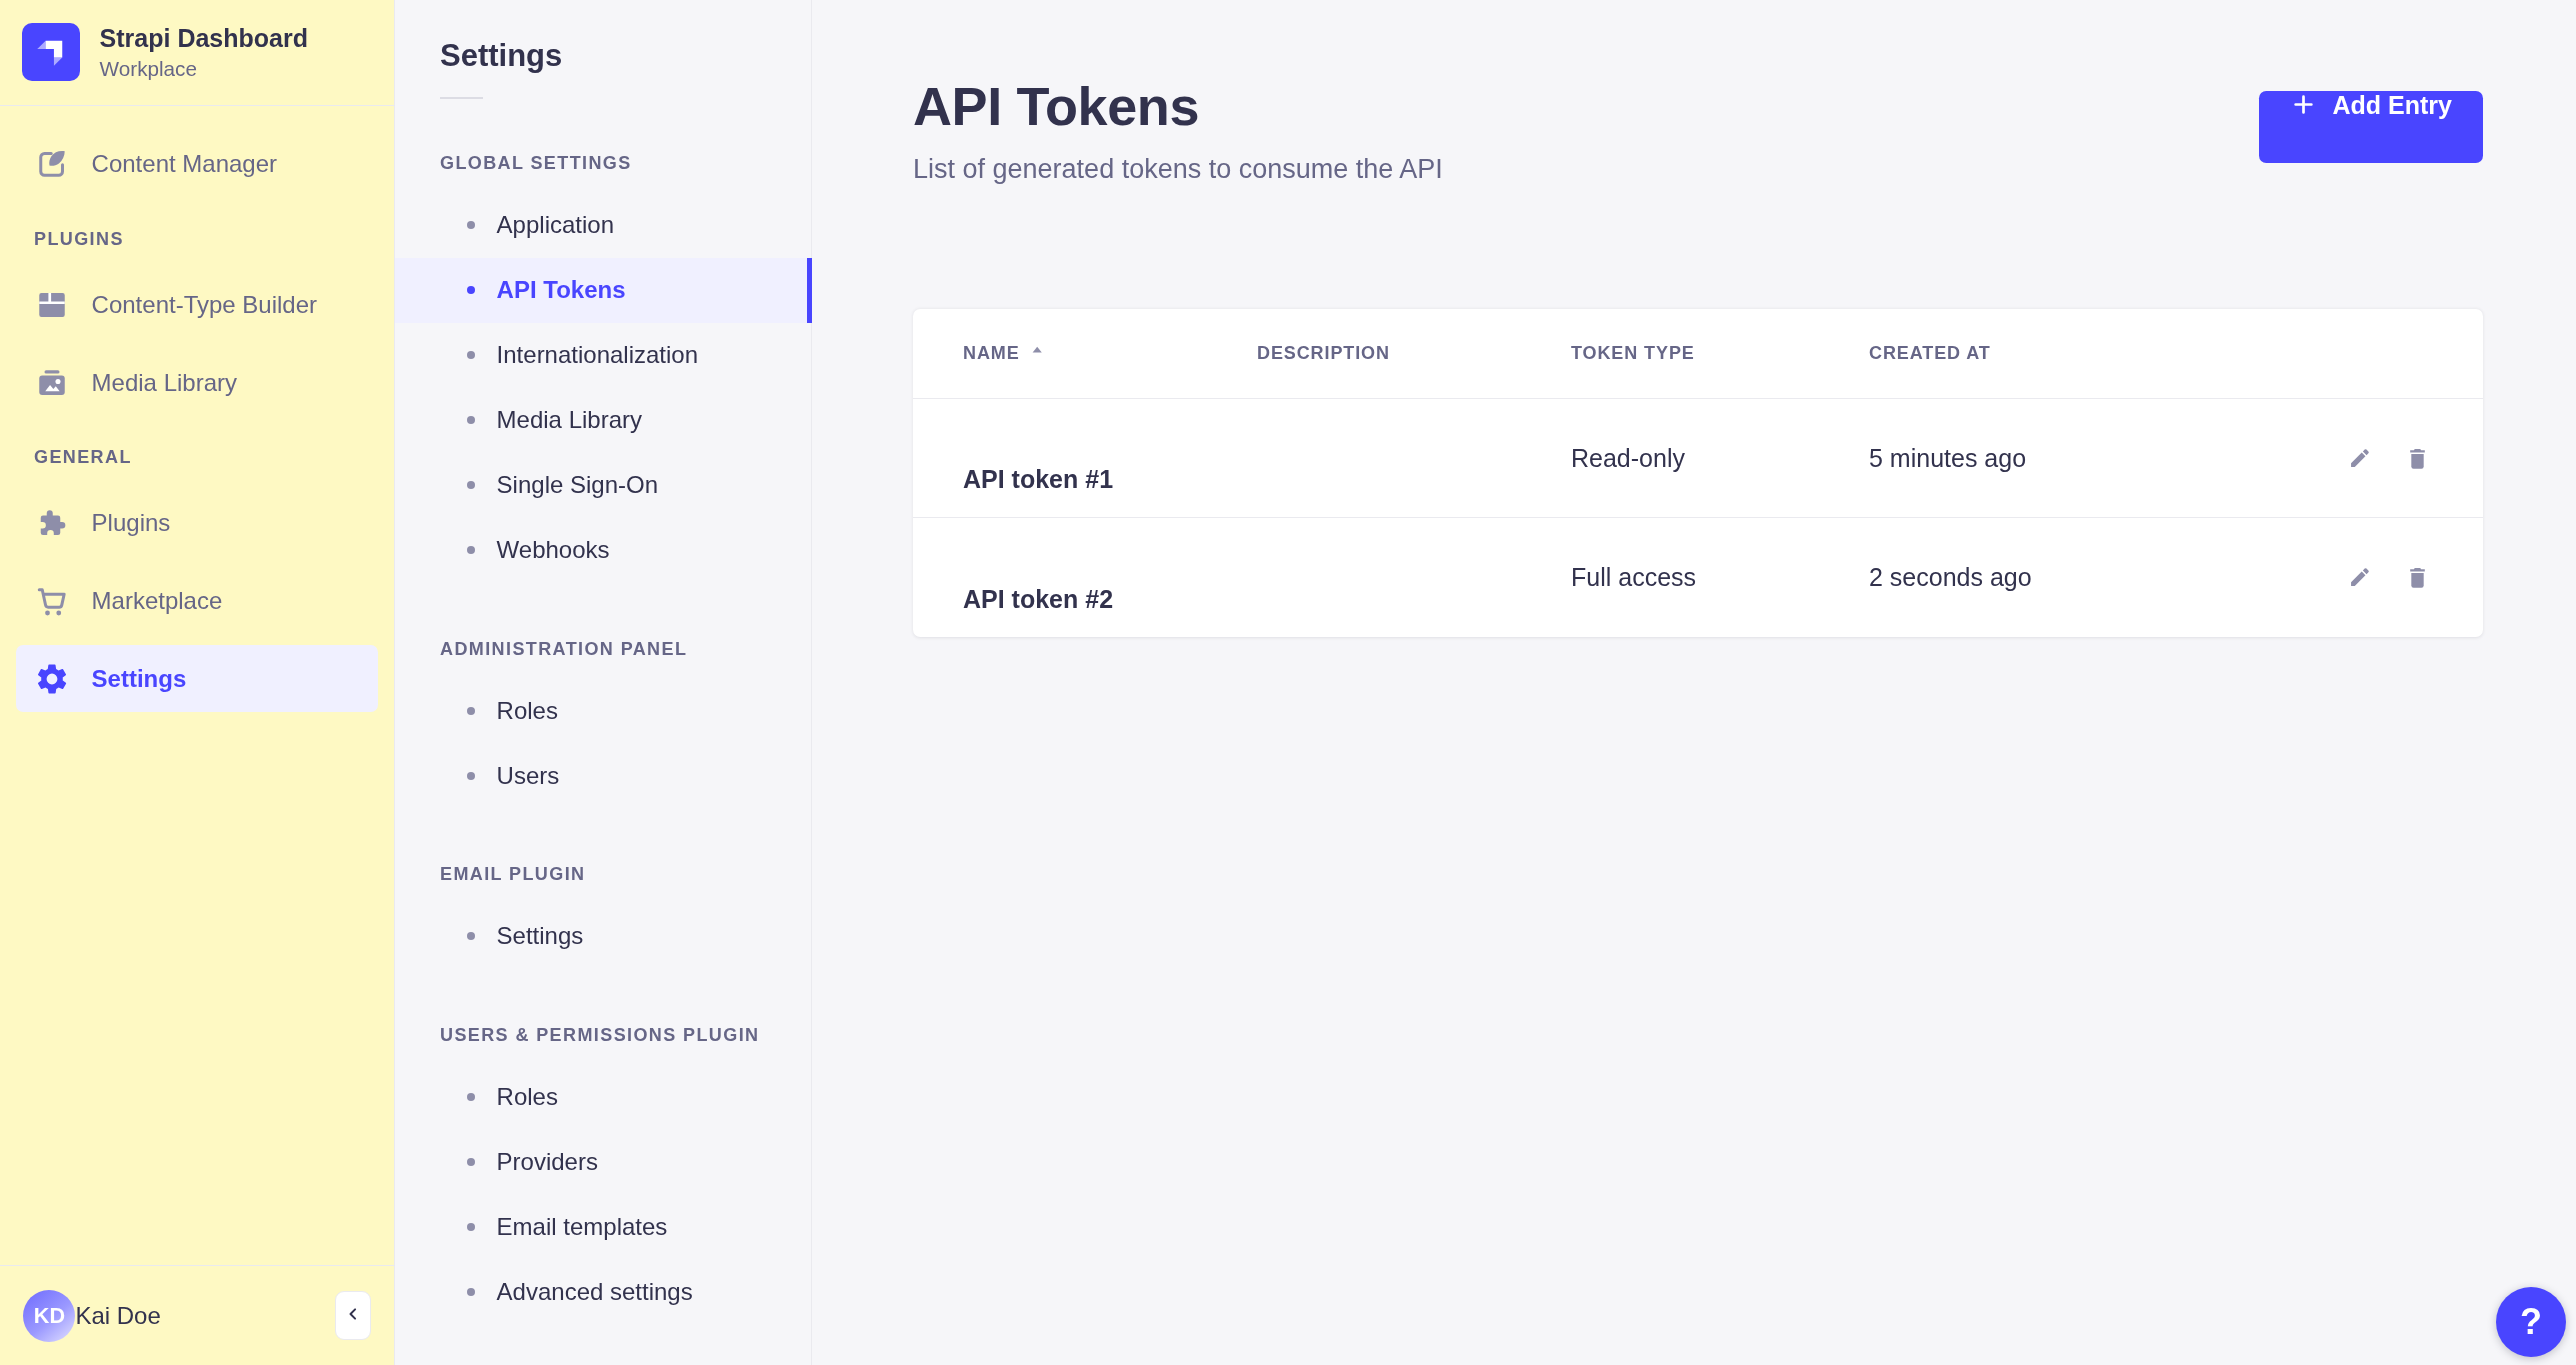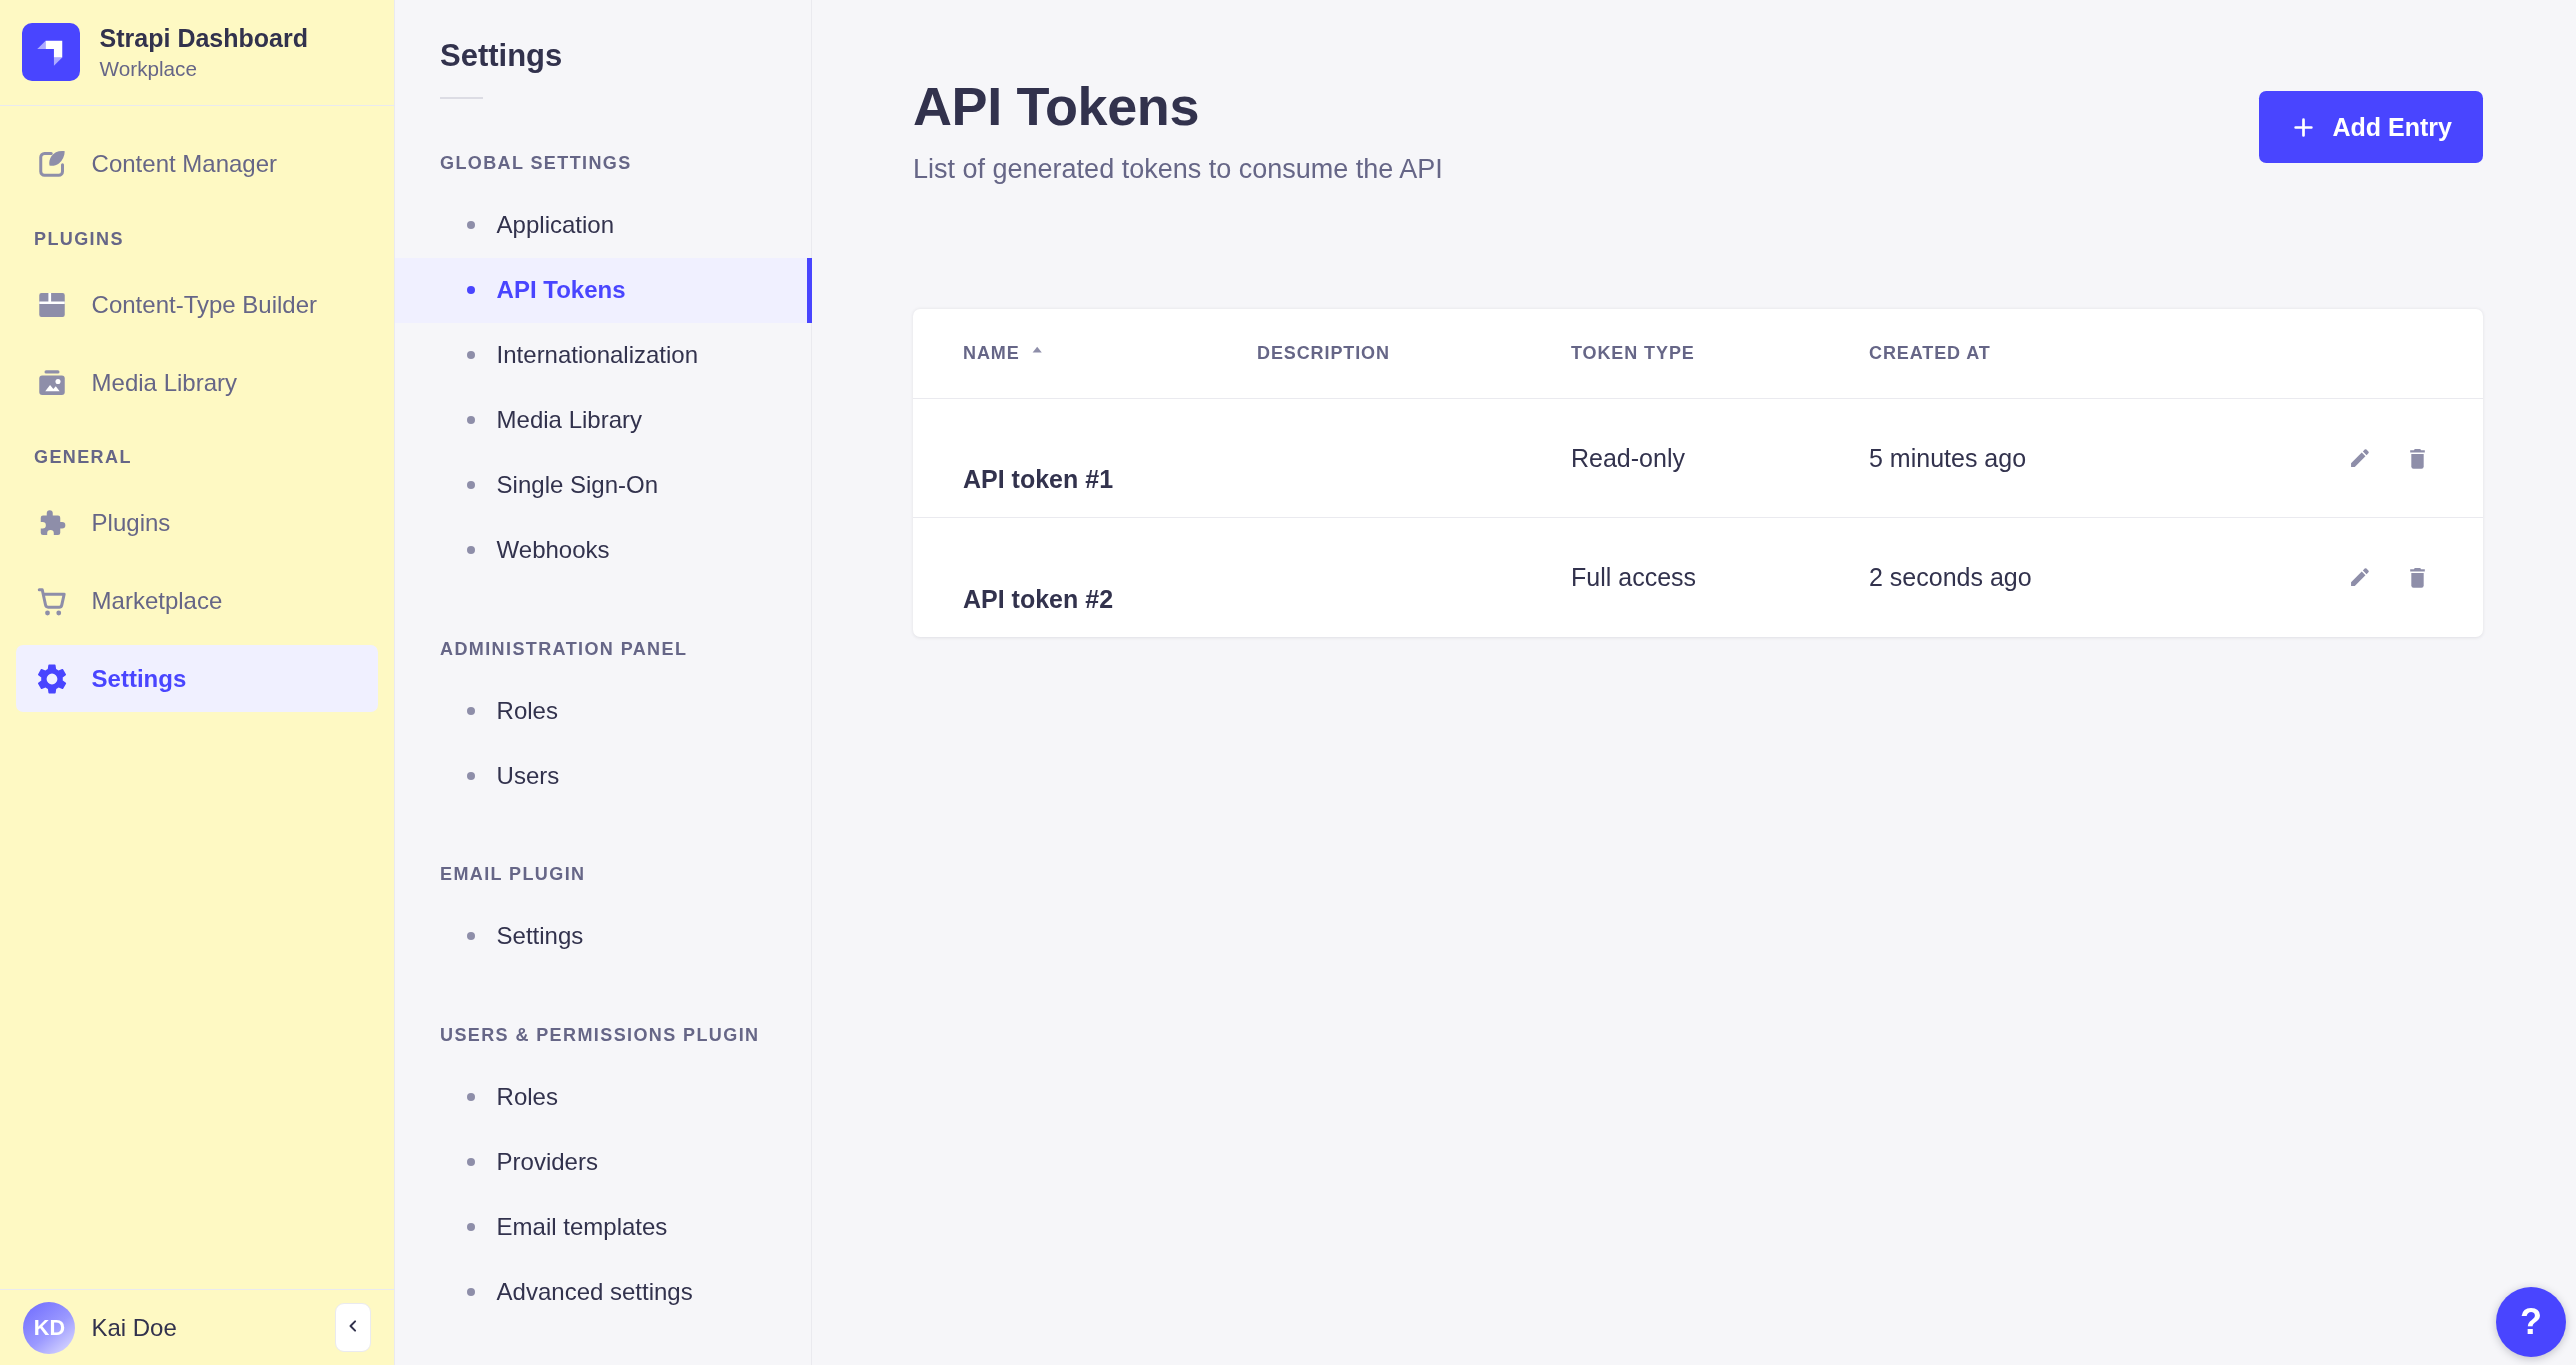--- a/index.html
+++ b/index.html
@@ -24,22 +24,22 @@
   .side-nav { flex:1; padding:25px 16px 0; }
   .side-item { display:flex; align-items:center; gap:21.6px; height:67px; padding:0 18px;
                border-radius:7.2px; color:#666687; font-size:24px; margin-bottom:10.8px; }
   .side-item .side-icon { width:36px; height:36px; color:#8E8EA9; flex:none;
                           display:flex; align-items:center; justify-content:center; }
   .side-item .side-icon svg { width:36px; height:36px; }
   .side-item.active { background:#F0F0FF; color:#4945FF; font-weight:bold; }
   .side-item.active .side-icon { color:#4945FF; }
   .side-section { font-size:18px; font-weight:bold; letter-spacing:1.4px; color:#666687;
                   text-transform:uppercase; margin:31px 0 21.6px 18px; }
-  .sidebar-footer { border-top:0.9px solid #EAEAEF; padding:14.4px 23.4px; height:76px;
-                    display:flex; align-items:center; gap:16px; }
+  .sidebar-footer { border-top:0.9px solid #EAEAEF; padding:14.4px 23.4px; height:100px;
+                    display:flex; align-items:center; }
   .avatar { width:52px; height:52px; border-radius:50%;
             background:linear-gradient(140deg,#6D6AFE 0%,#9B99FF 55%,#E4E3FF 100%);
             color:#FFFFFF; font-size:21.6px; font-weight:bold;
             display:flex; align-items:center; justify-content:center; flex:none; }
   .user-name { flex:1; font-size:24px; color:#32324D; }
   .collapse-btn { width:36px; height:49px; background:#FFFFFF; border:0.9px solid #EAEAEF;
                   border-radius:9px; display:flex; align-items:center; justify-content:center; }
   .collapse-btn svg { width:20px; height:20px; }
 
   
@@ -56,21 +56,21 @@
   .subnav-item.active { background:#F0F0FF; color:#4945FF; font-weight:bold; }
   .subnav-item.active .bullet { background:#4945FF; }
   .subnav-item.active::after { content:""; position:absolute; right:-0.9px; top:0; bottom:0;
                                width:5.4px; background:#4945FF; }
 
   
   .main { flex:1; padding:0 93px 0 101px; position:relative; }
   .main-header { display:flex; justify-content:space-between; align-items:flex-start; margin-top:77px; }
   .page-title { font-size:54px; font-weight:bold; color:#32324D; letter-spacing:-0.4px; line-height:59px; }
   .page-sub { font-size:27px; color:#666687; margin-top:18px; }
-  .add-btn { display:flex; align-items:center; gap:16px; height:72px; padding:0 31px;
+  .add-btn { display:flex; align-items:flex-start; gap:16px; height:72px; padding:0 31px;
              background:#4945FF; border:none; border-radius:7.2px; color:#FFFFFF;
              font-family:inherit; font-size:25px; font-weight:bold; margin-top:14.4px; }
   .add-btn svg { width:27px; height:27px; }
 
   .card { margin-top:124px; background:#FFFFFF; border-radius:7.2px;
           box-shadow:0 0.9px 3.6px rgba(33,33,52,0.1); }
   .trow { display:grid; grid-template-columns:294px 314px 298px 1fr 135px;
           align-items:center; padding:0 50px; }
   .thead { height:90px; border-bottom:0.9px solid #EAEAEF; }
   .th { font-size:18px; font-weight:bold; letter-spacing:0.9px; color:#666687;

